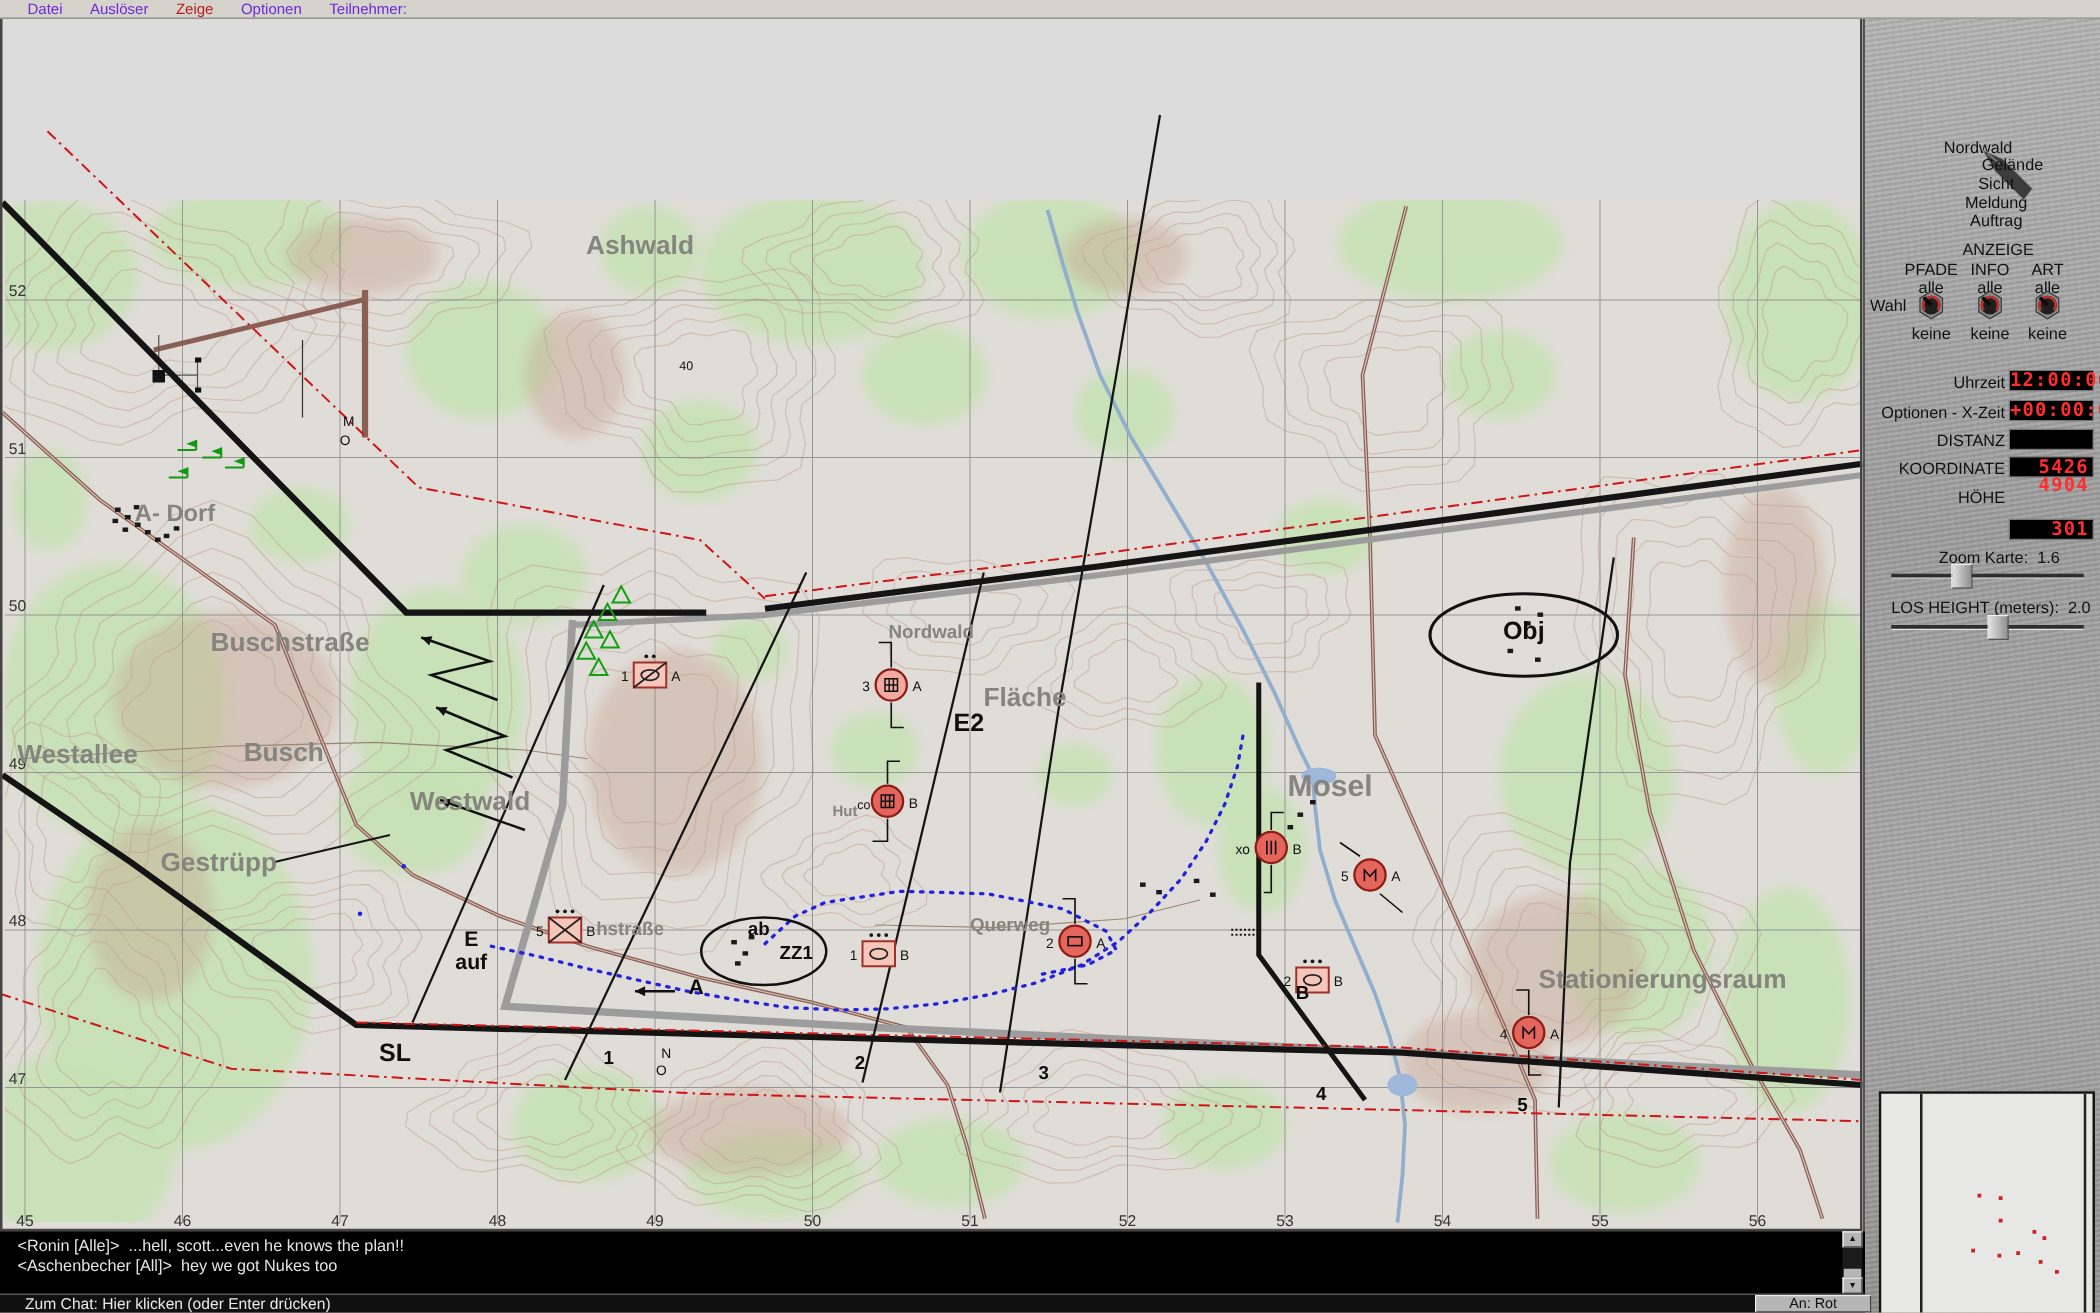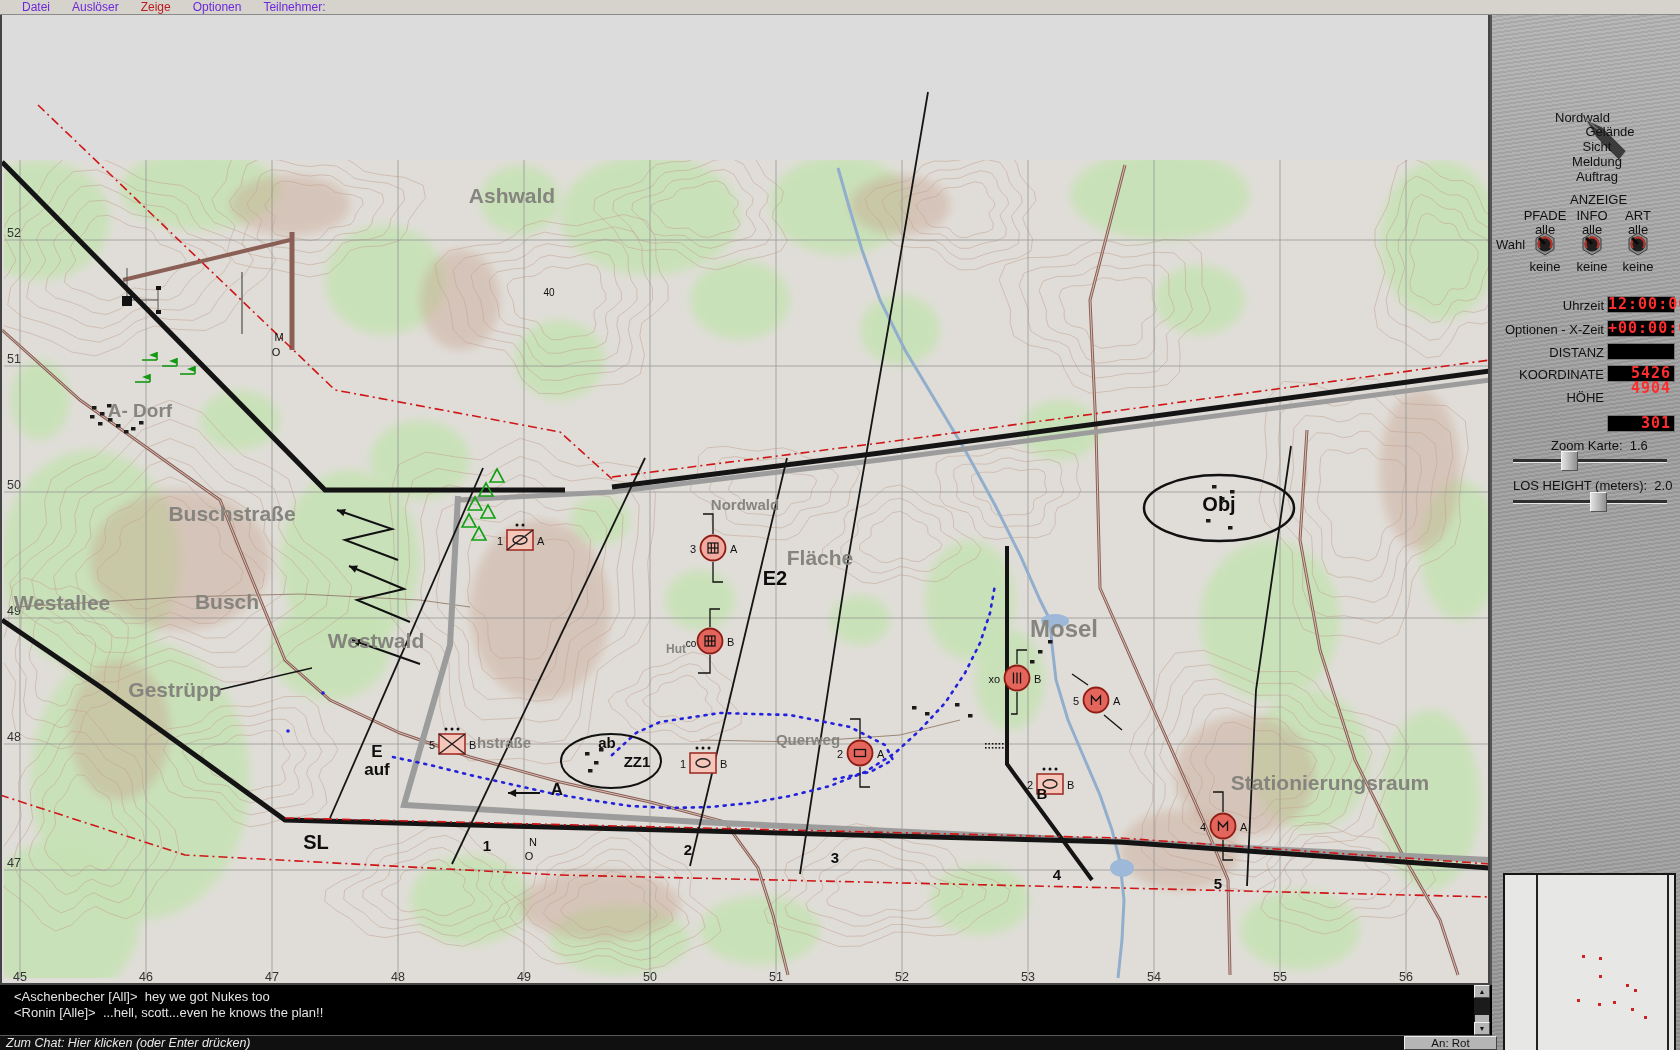--- a/index.html
+++ b/index.html
@@ -34,21 +34,21 @@
   .mm-dot{position:absolute;width:3px;height:3px;background:#c22;}
   
   #chat{position:absolute;left:0;top:985px;width:1492px;height:50px;background:#000;z-index:8;}
   .chat-line{color:#e3e3e3;font-size:13px;line-height:16px;padding-left:14px;white-space:pre;}
   #chat-scroll{position:absolute;left:1474px;top:0;width:16px;height:50px;background:#1b1b1b;}
   .sb-btn{position:absolute;left:0;width:16px;height:13px;background:#b5b5b5;border:1px solid #efefef;
      border-right-color:#4a4a4a;border-bottom-color:#4a4a4a;box-sizing:border-box;
      font-size:7px;line-height:11px;text-align:center;color:#111;cursor:pointer;}
   #bottombar{position:absolute;left:0;top:1035px;width:1492px;height:15px;background:#101010;
      border-top:1px solid #5a5a5a;z-index:9;}
-  #chat-prompt{color:#e8e8e8;font-size:12.5px;line-height:15px;padding-left:6px;font-style:italic;}
+  #chat-prompt{color:#e8e8e8;font-size:12.5px;line-height:15px;padding-left:20px;}
   #an-rot{position:absolute;left:1404px;top:1036px;width:93px;height:14px;background:#b5b5b5;
      border:1px solid #ececec;border-right-color:#444;border-bottom-color:#444;box-sizing:border-box;
      font-size:11.5px;line-height:12px;text-align:center;color:#101010;z-index:15;cursor:pointer;}
 </style>
 </head>
 <body>
 
 <div id="menubar"><span class="menu-item">Datei</span><span class="menu-item">Auslöser</span><span class="menu-item disabled">Zeige</span><span class="menu-item">Optionen</span><span class="menu-item">Teilnehmer:</span></div>
 
 <div id="mapwrap">
@@ -553,22 +553,22 @@
     <div class="mm-dot" style="left: 129px; top: 114px;"></div>
     <div class="mm-dot" style="left: 72px; top: 124px;"></div>
     <div class="mm-dot" style="left: 93px; top: 128px;"></div>
     <div class="mm-dot" style="left: 108px; top: 126px;"></div>
     <div class="mm-dot" style="left: 126px; top: 133px;"></div>
     <div class="mm-dot" style="left: 139px; top: 141px;"></div>
   </div>
 
 <div id="chat">
   <div id="chat-lines" style="padding-top: 4px;">
+      <div class="chat-line">&lt;Ronin [Alle]&gt;  ...hell, scott...even he knows the plan!!</div>
       <div class="chat-line">&lt;Aschenbecher [All]&gt;  hey we got Nukes too</div>
-      <div class="chat-line">&lt;Ronin [Alle]&gt;  ...hell, scott...even he knows the plan!!</div>
     </div>
   <div id="chat-scroll">
     <div class="sb-btn" style="top:0;">▲</div>
     <div style="position:absolute;left:1px;top:30px;width:14px;height:7px;background:#b5b5b5;"></div>
     <div class="sb-btn" style="top:37px;">▼</div>
   </div>
 </div>
 <div id="bottombar">
   <div id="chat-prompt">Zum Chat: Hier klicken (oder Enter drücken)</div>
 </div>

